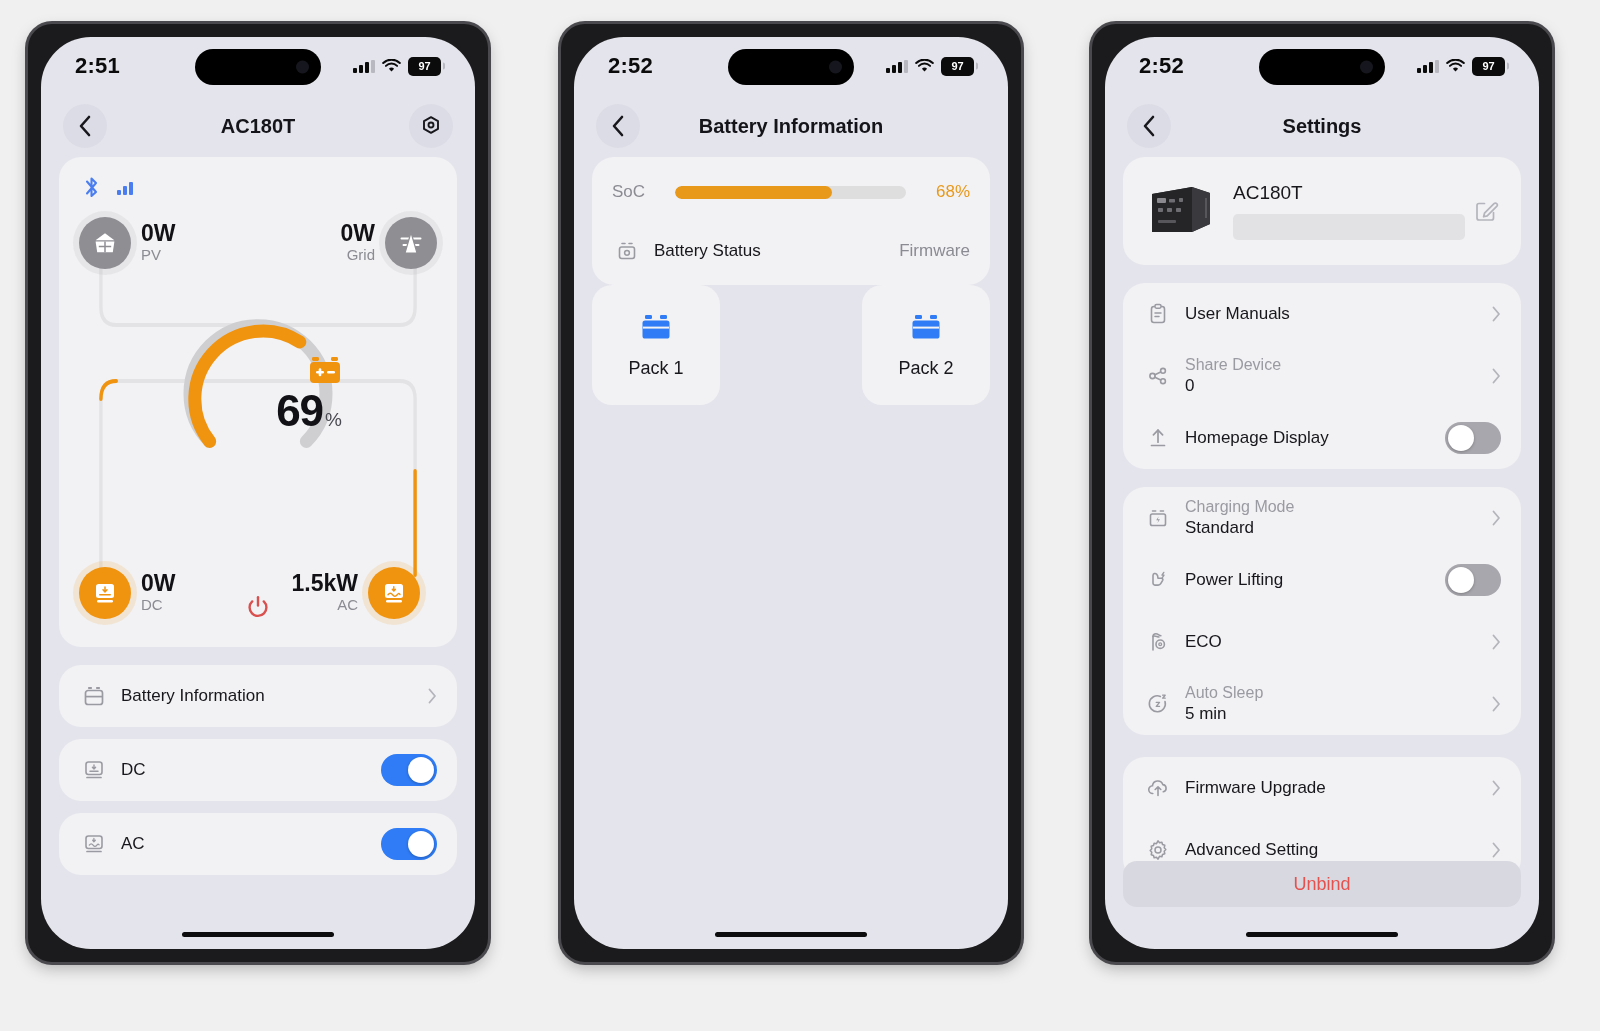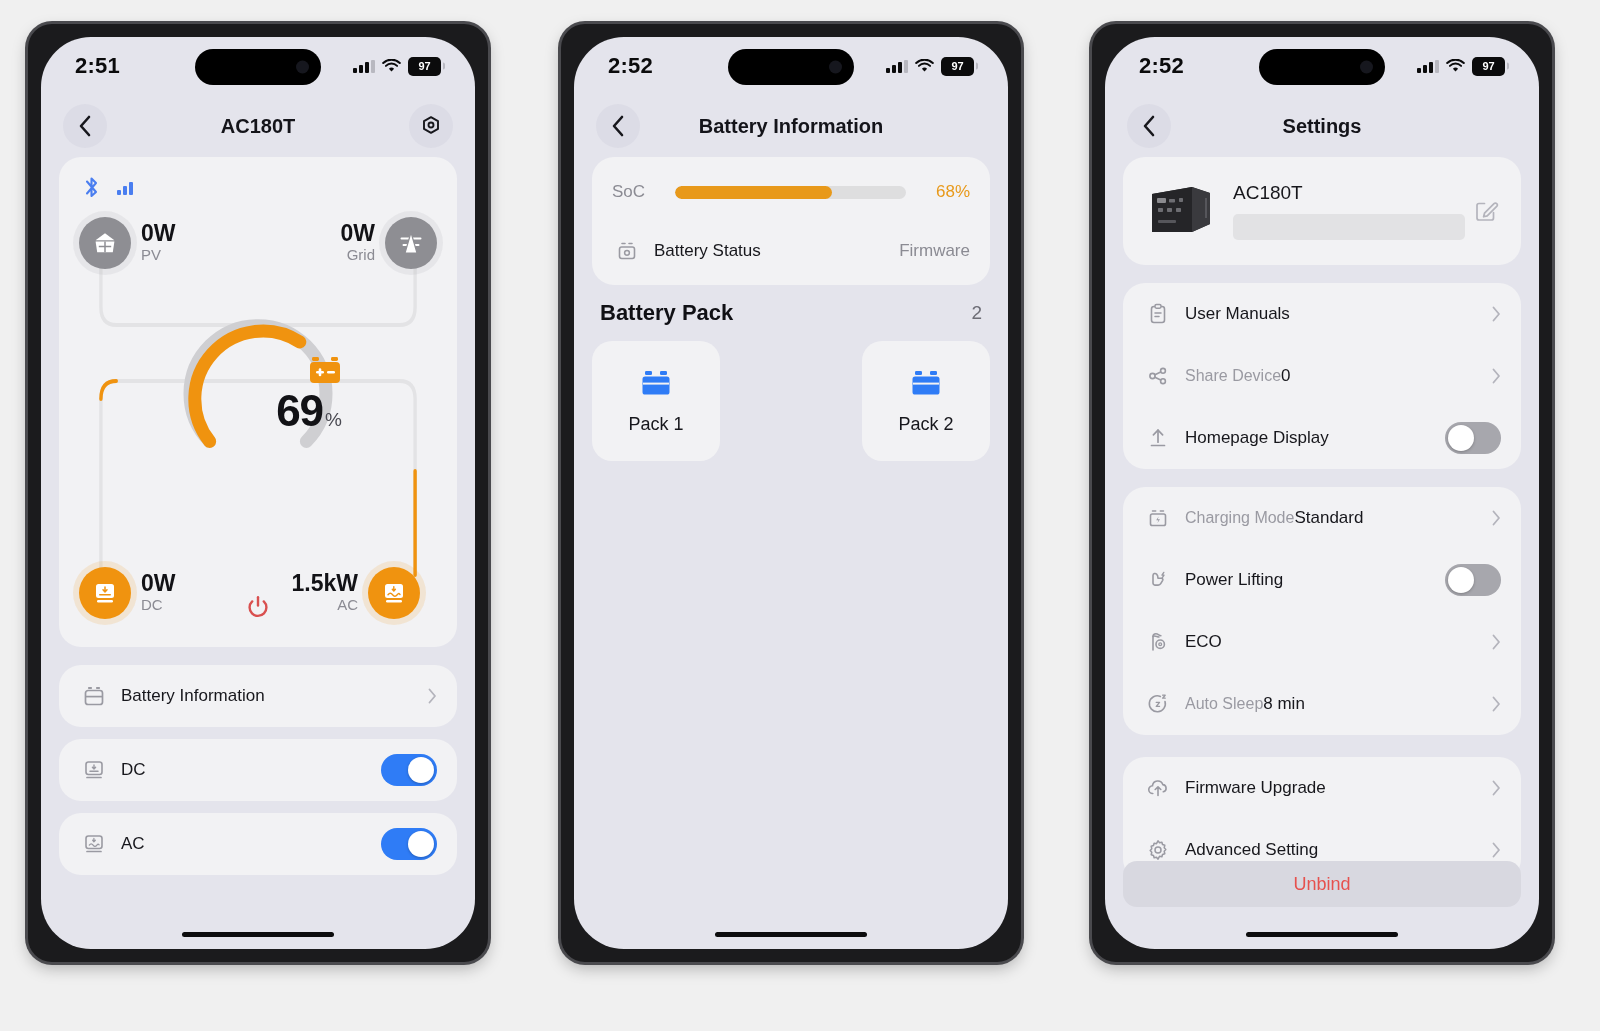--- a/index.html
+++ b/index.html
@@ -148,21 +148,21 @@
   }
 
   
   .row {
     display:flex; align-items:center;
     padding: 8px 20px;
     height: 62px;
   }
   .row-icon { width: 30px; flex: 0 0 auto; display:flex; align-items:center; justify-content:center; }
   .row-label { font-size: 17px; color:#17171c; margin-left: 12px; }
-  .row-sub-wrap { margin-left: 12px; display:flex; flex-direction:row; justify-content:center; }
+  .row-sub-wrap { margin-left: 12px; display:flex; flex-direction:column; justify-content:center; }
   .row-sub-top { font-size: 16px; color:#9a9aa2; line-height: 1.35; }
   .row-sub-bot { font-size: 17px; color:#17171c; line-height: 1.35; }
   .row-right { margin-left:auto; display:flex; align-items:center; gap:10px; }
   .row-value { font-size: 17px; color:#8b8b93; }
   .chev { color:#b4b4bc; }
 
   .toggle {
     width: 56px; height: 32px; border-radius: 16px;
     position: relative; flex: 0 0 auto;
   }
@@ -509,24 +509,20 @@
               <circle cx="12" cy="13.8" r="2.4" stroke="#9a9aa2" stroke-width="1.5" fill="none"></circle>
             </svg>
           </div>
           <div class="row-label">Battery Status</div>
           <div class="row-right">
             <div class="row-value">Firmware</div>
           </div>
         </div>
       </div>
 
-      <div class="section-head">
-        <div class="section-title">Battery Pack</div>
-        <div class="section-count">2</div>
-      </div>
 
       <div class="pack-grid">
         <div class="pack-card">
           <svg width="34" height="32" viewBox="0 0 34 32">
             <rect x="6" y="3" width="7" height="4" rx="1.3" fill="#2f7cf6"></rect>
             <rect x="21" y="3" width="7" height="4" rx="1.3" fill="#2f7cf6"></rect>
             <rect x="3.5" y="8.5" width="27" height="18" rx="2.6" fill="#2f7cf6"></rect>
             <path d="M4 15.6h26" stroke="#f2f2f4" stroke-width="2"></path>
           </svg>
           <div class="pack-label">Pack 1</div>
@@ -720,21 +716,21 @@
         <div class="row">
           <div class="row-icon">
             <svg width="24" height="24" viewBox="0 0 24 24">
               <path d="M19 9.5a8 8 0 1 1-4.6-5.1" stroke="#9a9aa2" stroke-width="1.6" fill="none" stroke-linecap="round"></path>
               <path d="M10.3 10.4h3.2l-3.2 4h3.2" stroke="#9a9aa2" stroke-width="1.4" fill="none" stroke-linecap="round" stroke-linejoin="round"></path>
               <path d="M16.6 3.2h2.6l-2.6 3h2.6" stroke="#9a9aa2" stroke-width="1.3" fill="none" stroke-linecap="round" stroke-linejoin="round"></path>
             </svg>
           </div>
           <div class="row-sub-wrap">
             <div class="row-sub-top">Auto Sleep</div>
-            <div class="row-sub-bot">8 min</div>
+            <div class="row-sub-bot">5 min</div>
           </div>
           <div class="row-right">
             <svg class="chev" width="9" height="16" viewBox="0 0 9 16">
                 <path d="M1.5 1.5 7 8l-5.5 6.5" stroke="currentColor" stroke-width="1.8" fill="none" stroke-linecap="round" stroke-linejoin="round"></path>
               </svg>
           </div>
         </div>
       </div>
 
       <div class="gap-l"></div>

